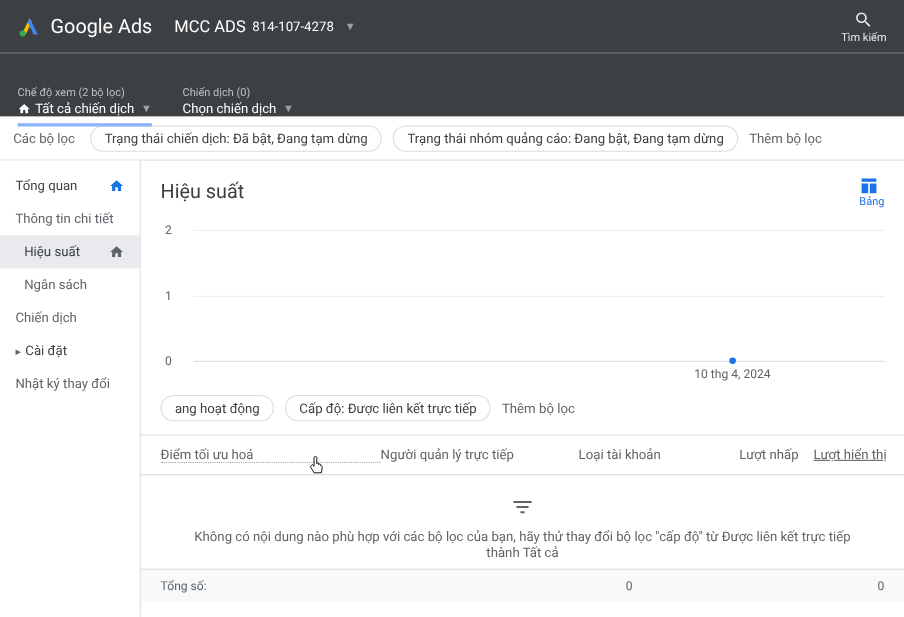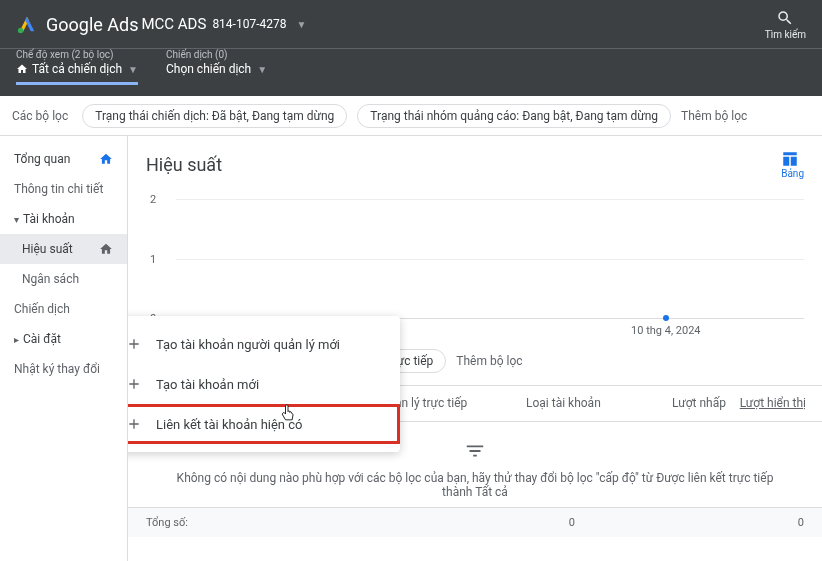--- a/index.html
+++ b/index.html
@@ -1,27 +1,27 @@
 <!DOCTYPE html>
 <html><head>
 <meta charset="utf-8">
 <style>
 * { margin: 0; padding: 0; box-sizing: border-box; font-family: Roboto, Arial, sans-serif; }
 body { width: 822px; height: 561px; overflow: hidden; background: #fff; font-size: 13px; color: #3c4043; }
 
 .topbar { background: #3c4043; color: #fff; height: 48px; display: flex; align-items: center; padding: 0 16px; }
 .logo-icon { width: 22px; height: 22px; margin-right: 8px; }
-.logo-text { font-size: 18px; font-weight: 400; margin-right: 3px; }
+.logo-text { font-size: 18px; font-weight: 400; margin-right: 20px; }
 .account-name { font-size: 15px; font-weight: 400; margin-right: 6px; }
 .account-id { font-size: 12px; color: #ffffff; margin-right: 4px; }
 .topbar .spacer { flex: 1; }
 .search-box { display: flex; flex-direction: column; align-items: center; font-size: 10px; color: #e8eaed; }
 .search-box svg { width: 18px; height: 18px; margin-bottom: 2px; }
 
-.subbar { background: #3c4043; color: #e8eaed; height: 48px; display: flex; align-items: flex-start; padding: 0 16px; font-size: 11px; border-top: 1px solid #5f6368; }
+.subbar { background: #3c4043; color: #e8eaed; height: 58px; display: flex; align-items: flex-end; padding: 0 16px; font-size: 11px; border-top: 1px solid #5f6368; }
 .subbar-group { display: flex; flex-direction: column; margin-right: 28px; position: relative; }
 .subbar-group .top { color: #bdc1c6; font-size: 10px; margin-bottom: 2px; }
 .subbar-group .bottom { display: flex; align-items: center; font-size: 12px; color: #fff; }
 .subbar-group .bottom svg { width: 12px; height: 12px; margin-right: 4px; }
 .subbar-group.active::after { content: ''; position: absolute; bottom: -9px; left: 0; right: 0; height: 3px; background: #8ab4f8; }
 .chev { color: #9aa0a6; margin-left: 6px; font-size: 10px; }
 
 .filterbar { height: 40px; display: flex; align-items: center; padding: 0 12px; border-bottom: 1px solid #dadce0; gap: 10px; background: #fff; }
 .filterbar-label { font-size: 12px; color: #5f6368; margin-right: 4px; }
 .chip { border: 1px solid #dadce0; border-radius: 16px; padding: 4px 12px; font-size: 12px; color: #3c4043; background: #fff; }
@@ -136,23 +136,20 @@
   <div class="sidebar">
     <div class="side-item bold">
       <span>Tổng quan</span>
       <svg class="home-ico" viewBox="0 0 24 24">
           <path fill="#1a73e8" d="M10 20v-6h4v6h5v-8h3L12 3 2 12h3v8z"></path>
         </svg>
     </div>
     <div class="side-item">
         <span>Thông tin chi tiết</span>
       </div>
-    <div class="side-item bold">
-        <span><span class="caret">▾</span><span>Tài khoản</span></span>
-      </div>
     <div class="side-item side-sub selected">
       <span>Hiệu suất</span>
       <svg class="home-ico" viewBox="0 0 24 24">
           <path fill="#5f6368" d="M10 20v-6h4v6h5v-8h3L12 3 2 12h3v8z"></path>
         </svg>
     </div>
     <div class="side-item side-sub">
         <span>Ngân sách</span>
       </div>
     <div class="side-item">
@@ -209,39 +206,19 @@
       </div>
       <div class="tfoot">
         <div class="tlabel">
           <div>Tổng số:</div>
         </div>
         <div class="tval">0</div>
         <div class="tval">0</div>
       </div>
     </div>
 
-    <div class="dropdown">
-      <div class="dd-item">
-        <svg viewBox="0 0 24 24">
-            <path fill="currentColor" d="M19 13h-6v6h-2v-6H5v-2h6V5h2v6h6v2z"></path>
-          </svg>
-        <span>Tạo tài khoản người quản lý mới</span>
-      </div>
-      <div class="dd-item">
-        <svg viewBox="0 0 24 24">
-            <path fill="currentColor" d="M19 13h-6v6h-2v-6H5v-2h6V5h2v6h6v2z"></path>
-          </svg>
-        <span>Tạo tài khoản mới</span>
-      </div>
-      <div class="dd-item highlighted">
-        <svg viewBox="0 0 24 24">
-            <path fill="currentColor" d="M19 13h-6v6h-2v-6H5v-2h6V5h2v6h6v2z"></path>
-          </svg>
-        <span>Liên kết tài khoản hiện có</span>
-      </div>
-    </div>
 
     <svg class="cursor-hand" viewBox="0 0 24 24">
       <path fill="#fff" stroke="#000" stroke-width="1" d="M9 2v10l-2-2-2 2 4 7h8l1-6c0-2-2-2-2-2v-1c0-1-2-1-2 0v-1c0-1-2-1-2 0V2c0-1-3-1-3 0z"></path>
     </svg>
 
   </div>
 </div>
 
 </body></html>

